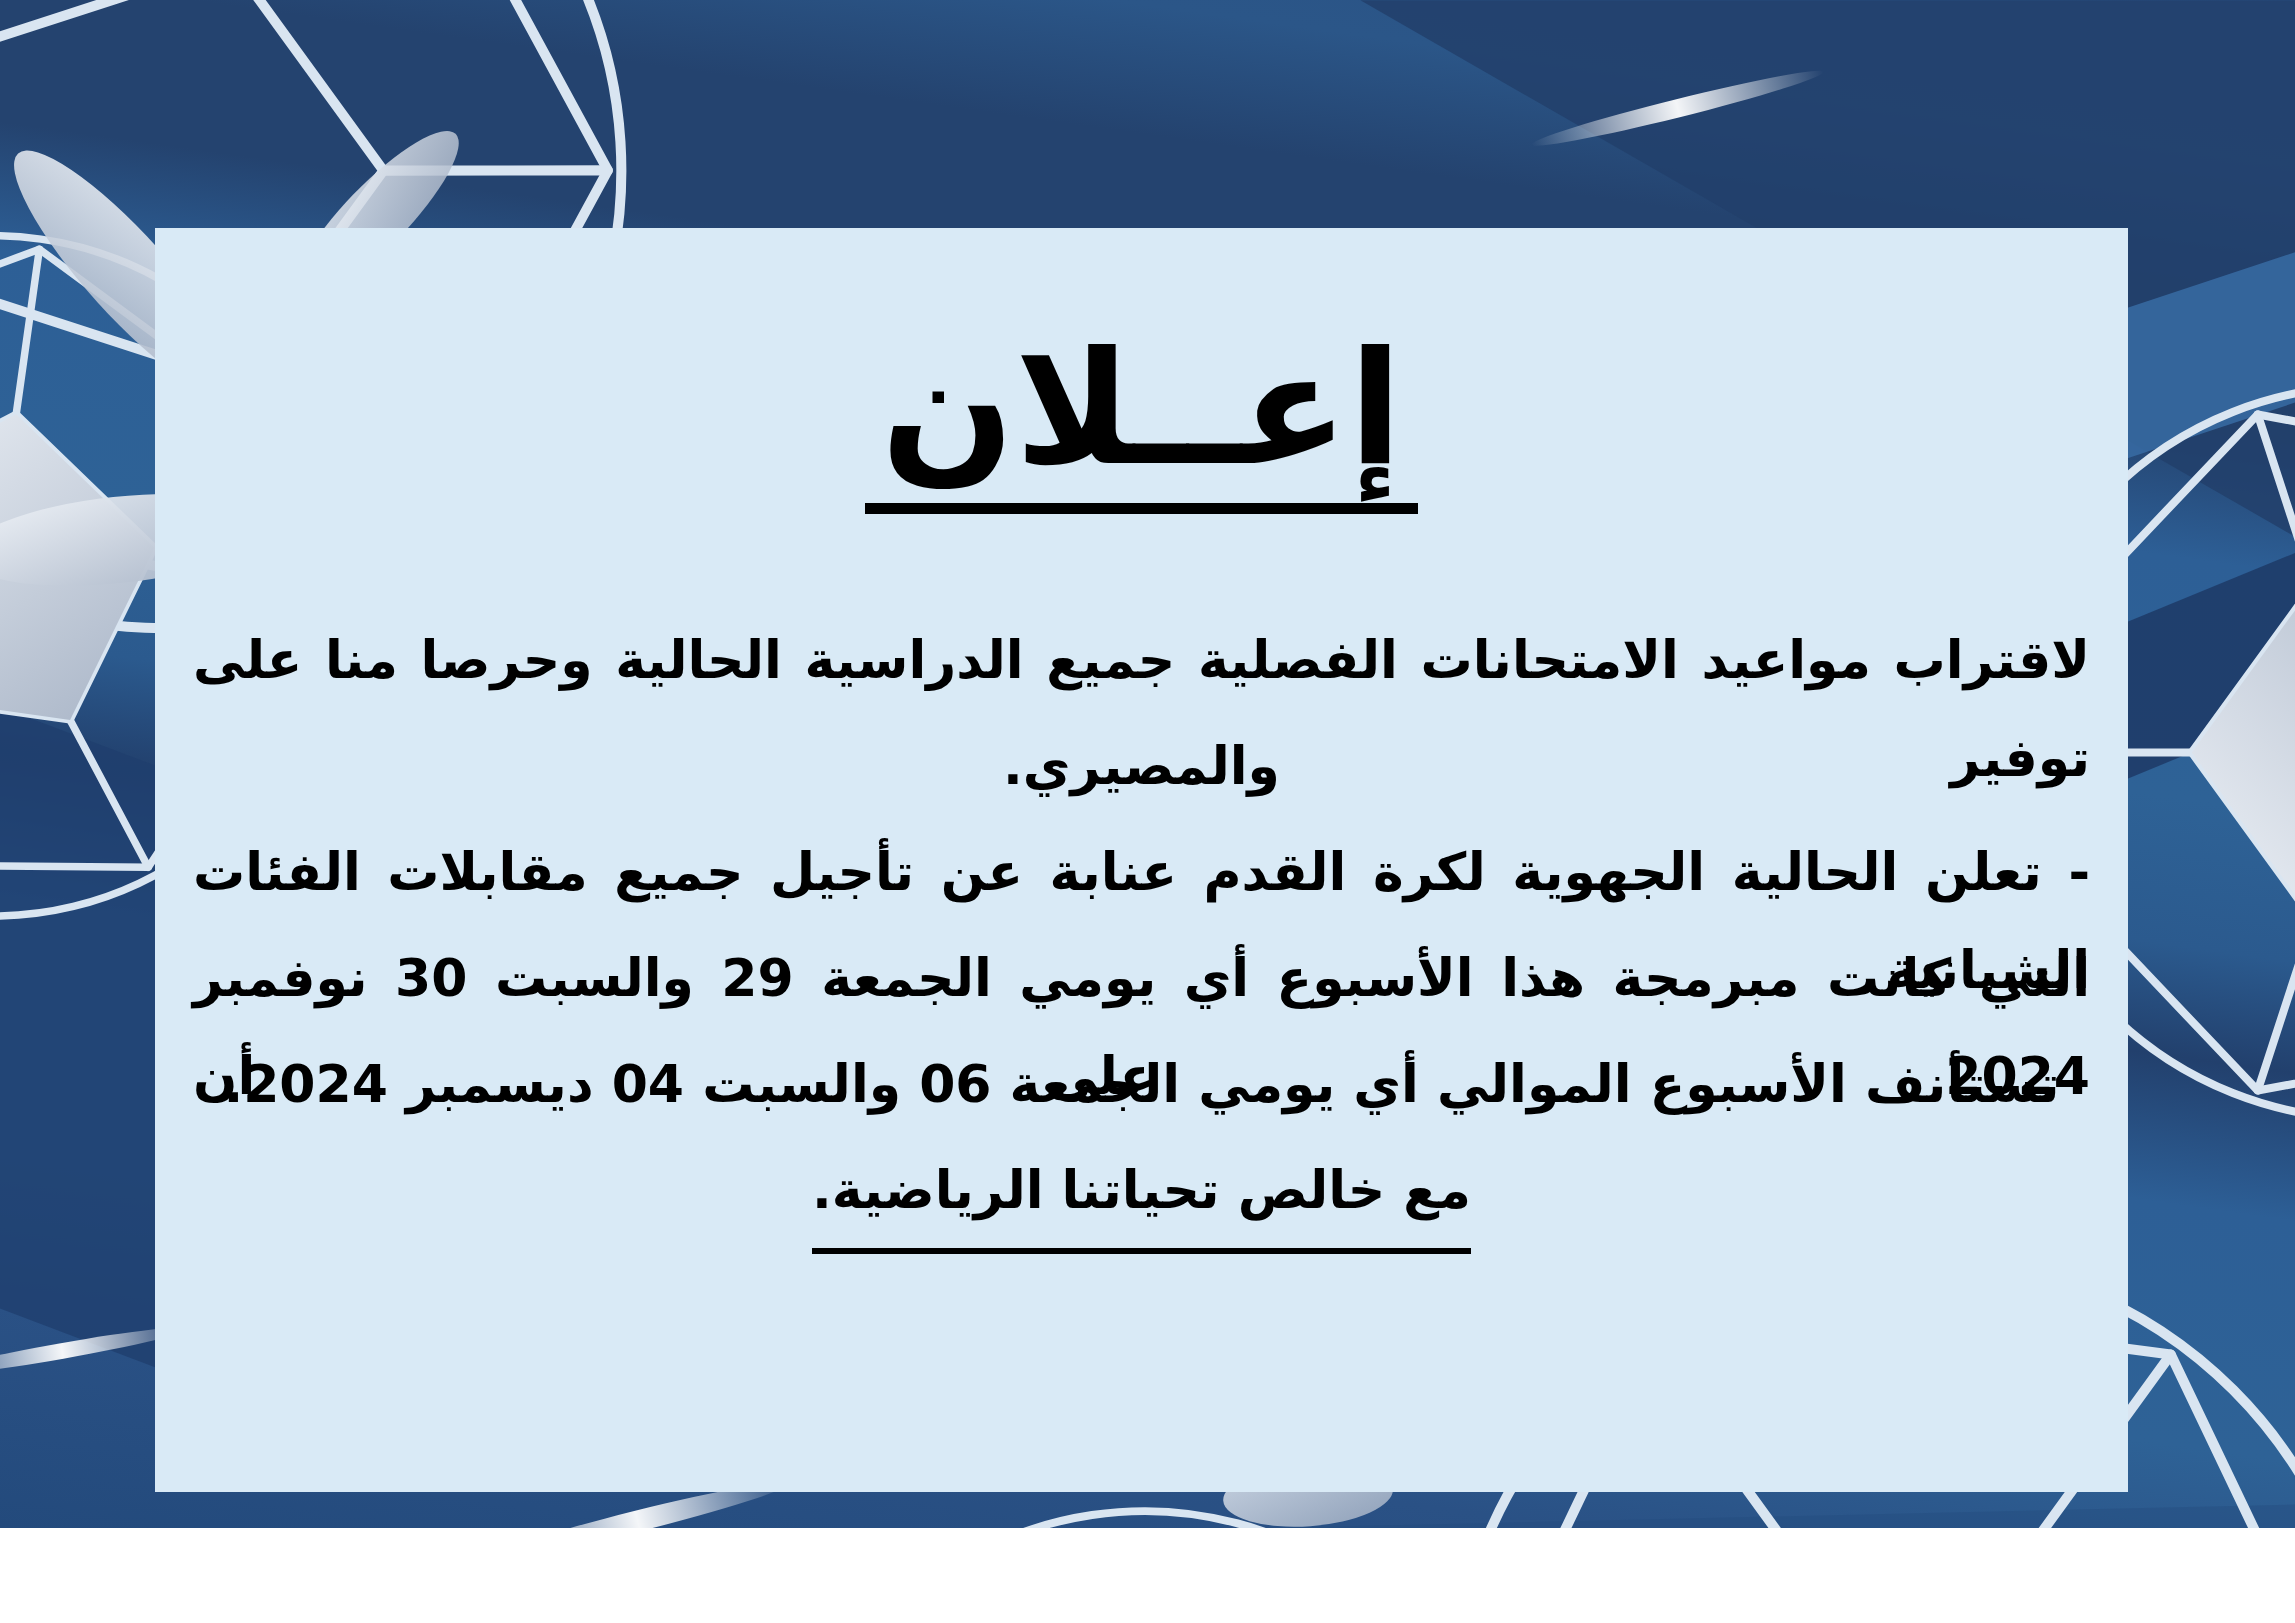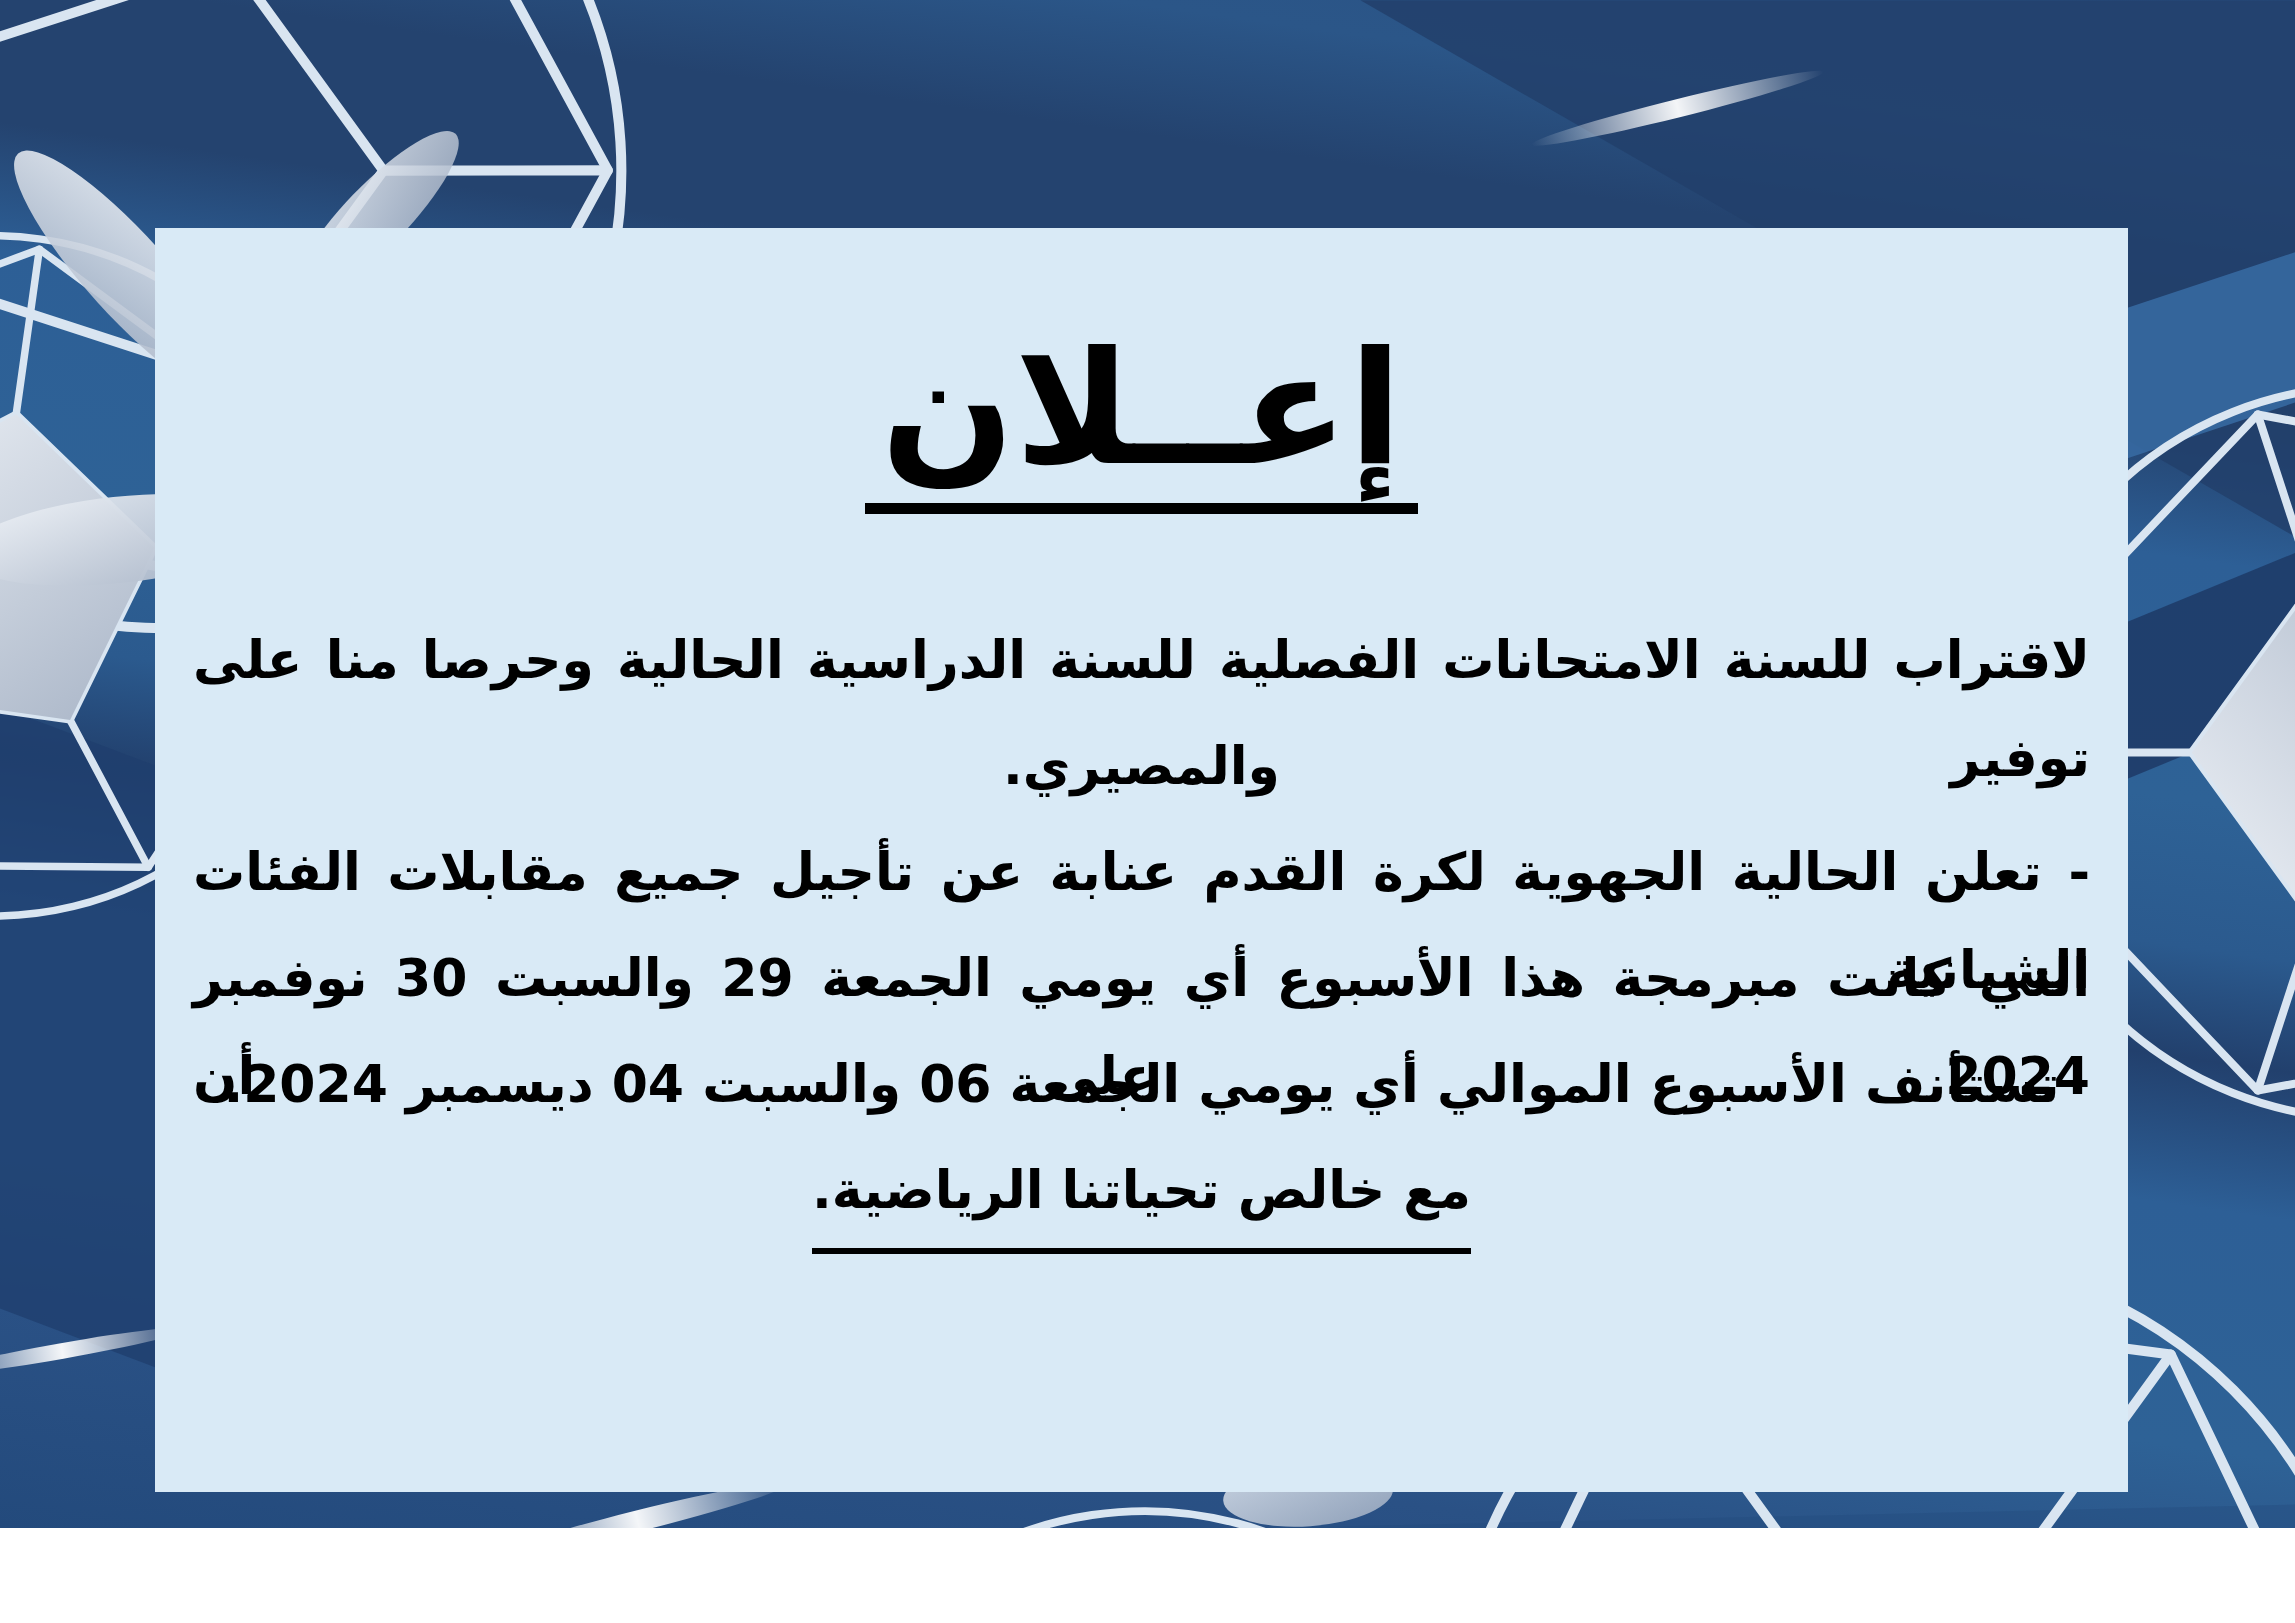--- a/index.html
+++ b/index.html
@@ -137,21 +137,21 @@
     </g>
   </svg>
 
   <div class="panel">
 
     <div class="title-wrap">
       <span class="title">إعــلان</span>
     </div>
 
     <div class="body-block">
-      <div class="line just">لاقتراب للسنة الامتحانات الفصلية للسنة الدراسية الحالية وحرصا منا على توفير</div>
+      <div class="line just">لاقتراب مواعيد الامتحانات الفصلية جميع الدراسية الحالية وحرصا منا على توفير</div>
       <div class="line endline">والمصيري.</div>
       <div class="line just">- تعلن الحالية الجهوية لكرة القدم عنابة عن تأجيل جميع مقابلات الفئات الشبانية</div>
       <div class="line just">التي كانت مبرمجة هذا الأسبوع أي يومي الجمعة 29 والسبت 30 نوفمبر 2024 على أن</div>
       <div class="line endline">تستأنف الأسبوع الموالي أي يومي الجمعة 06 والسبت 04 ديسمبر 2024.</div>
       <div class="line closing">
         <span class="closing-inner">مع خالص تحياتنا الرياضية.</span>
       </div>
     </div>
 
   </div>

